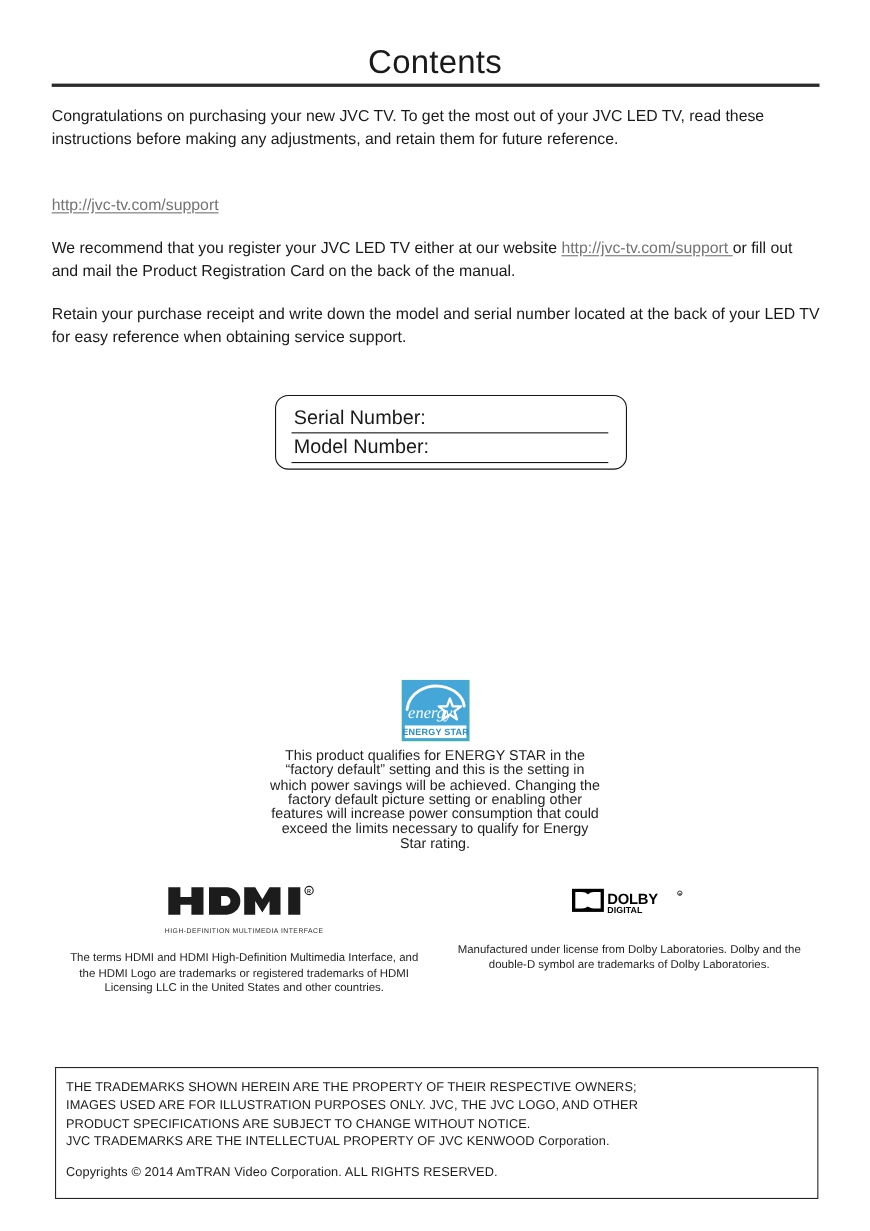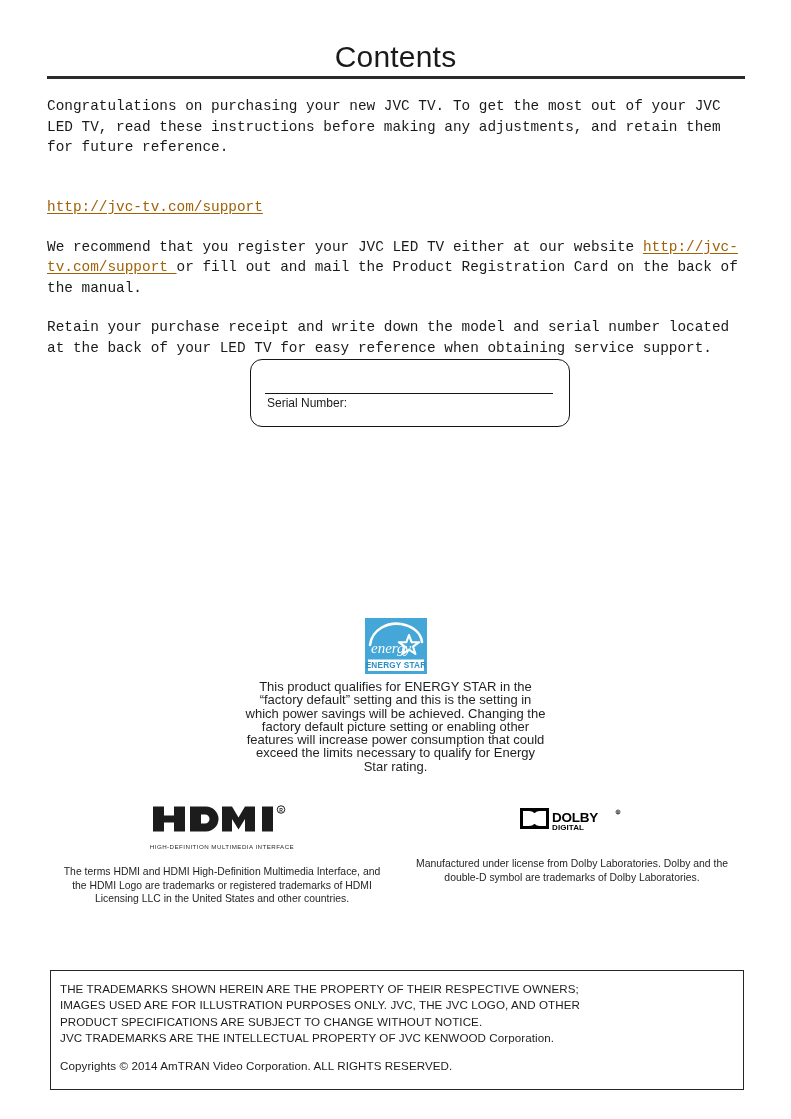--- a/index.html
+++ b/index.html
@@ -51,26 +51,25 @@
     left: 47px;
     top: 96px;
     width: 700px;
   }
   .para {
     font-size: 14.4px;
     line-height: 20.5px;
     color: #1a1a1a;
     margin: 0 0 19px 0;
     text-align: left;
-    font-family: Liberation Mono, monospace;
   }
   .para.tight { margin-bottom: 16px; }
 
   a.extlink, .extlink {
-    color: #a16207;
+    color: #737373;
     text-decoration: underline;
     text-underline-offset: 2px;
   }
 
   
   .serial-box {
     position: absolute;
     left: 250px;
     top: 359px;
     width: 320px;
@@ -78,26 +77,25 @@
     border: 1.4px solid #151515;
     border-radius: 12px;
     box-sizing: border-box;
     padding: 9px 16px 0 14px;
   }
   .serial-row {
     position: relative;
     height: 27px;
   }
   .serial-label {
-    font-size: 12px;
+    font-size: 18px;
     line-height: 20px;
     color: #1a1a1a;
     display: inline-block;
     padding-left: 2px;
-    margin-top: 24px;
   }
   .serial-underline {
     position: absolute;
     left: 0;
     right: 0;
     bottom: 2px;
     height: 1.1px;
     background: #151515;
   }
 
@@ -216,20 +214,24 @@
     <p class="para"><span>We recommend that you register your JVC LED TV either at our website </span><span class="extlink">http://jvc-tv.com/support </span><span>or fill out and mail the Product Registration Card on the back of the manual.</span></p>
 
     <p class="para tight">Retain your purchase receipt and write down the model and serial number located at the back of your LED TV for easy reference when obtaining service support.</p>
   </div>
 
   <div class="serial-box">
     <div class="serial-row">
       <span class="serial-label">Serial Number:</span>
       <span class="serial-underline"></span>
     </div>
+    <div class="serial-row">
+      <span class="serial-label">Model Number:</span>
+      <span class="serial-underline"></span>
+    </div>
   </div>
 
   <div class="estar-wrap">
     <div class="estar-logo">
       <svg width="62" height="56" viewBox="0 0 62 56" xmlns="http://www.w3.org/2000/svg" aria-hidden="true">
         <rect x="0" y="0" width="62" height="56" fill="#45a7d7"></rect>
 
         <path d="M5 27 C7 11, 23 4, 36 6 C48 8, 56 15, 57 24" fill="none" stroke="#ffffff" stroke-width="2.6" stroke-linecap="round"></path>
 
         <text x="6" y="35" font-family="'Liberation Serif', serif" font-size="15" font-style="italic" fill="#ffffff">energy</text>

